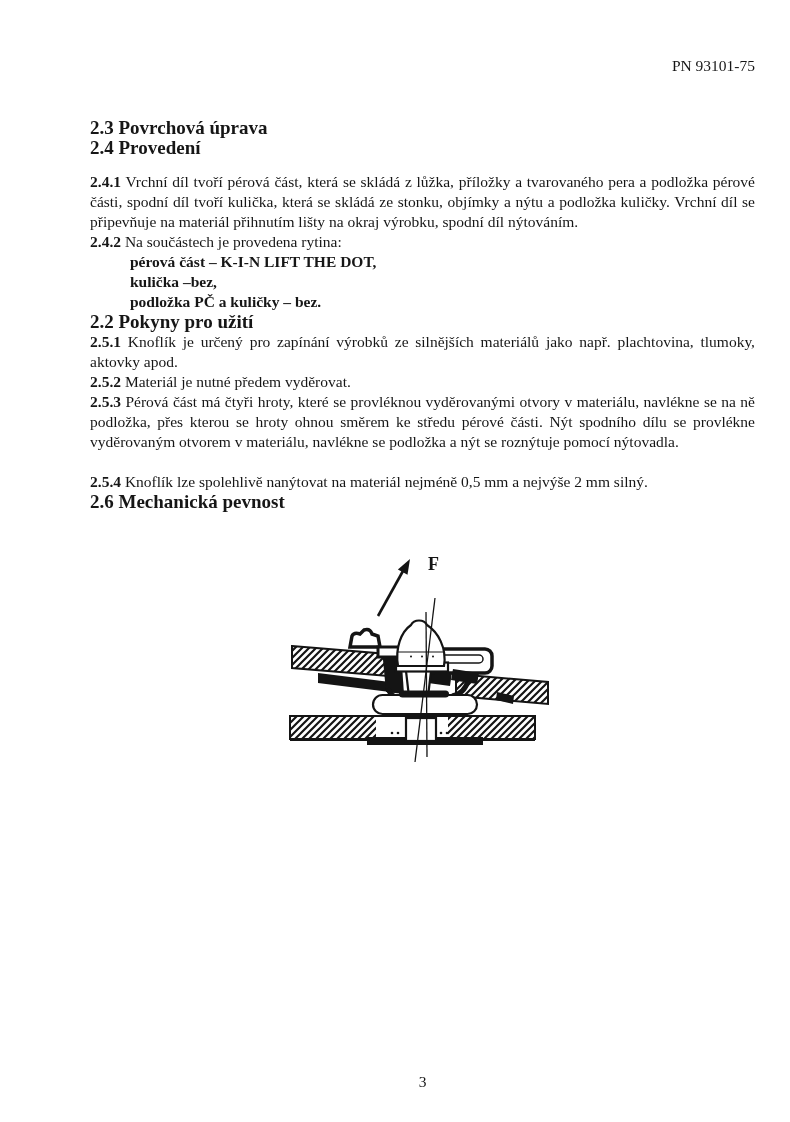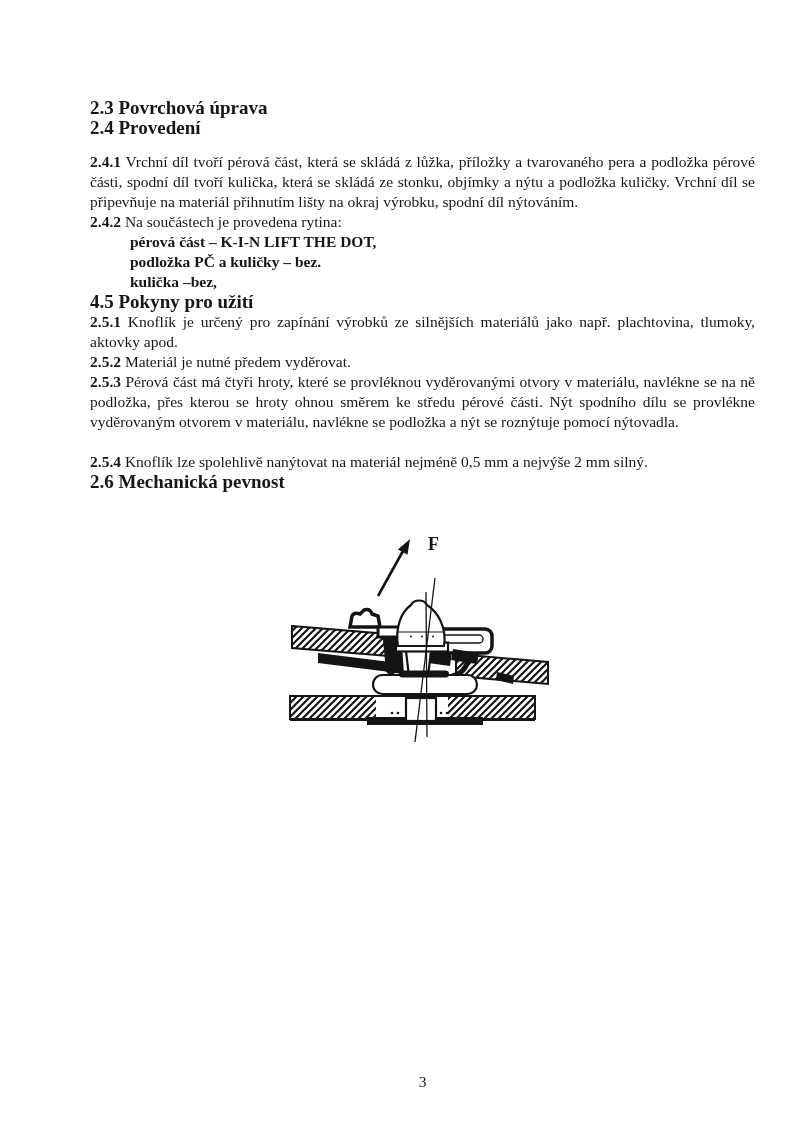--- a/index.html
+++ b/index.html
@@ -24,38 +24,41 @@
   .mt-s26h{margin-top:31px;}
   figure.fig{margin:14px 0 0 180px;padding:0;}
   .page-num{position:absolute;left:90px;right:35px;bottom:30px;text-align:center;}
   b.cl{font-weight:bold;}
 </style>
 </head>
 <body>
 
 <div class="page">
 
+  <div class="doc-header">
+    <span>PN 93101-75</span>
+  </div>
 
   <section class="mt-s23">
     <h2 class="h">2.3 Povrchová úprava</h2>
   </section>
 
   <section>
     <h2 class="h mt-s24h">2.4 Provedení</h2>
     <p class="mt-p241"><b class="cl">2.4.1</b> <span>Vrchní díl tvoří pérová část, která se skládá z lůžka, příložky a tvarovaného pera a podložka pérové části, spodní díl tvoří kulička, která se skládá ze stonku, objímky a nýtu a podložka kuličky. Vrchní díl se připevňuje na materiál přihnutím lišty na okraj výrobku, spodní díl nýtováním.</span></p>
     <p><b class="cl">2.4.2</b> <span>Na součástech je provedena rytina:</span></p>
     <div class="indent">
       <div>pérová část – K-I-N LIFT THE DOT,</div>
+      <div>kulička –bez,</div>
       <div>podložka PČ a kuličky – bez.</div>
-      <div>kulička –bez,</div>
     </div>
   </section>
 
   <section>
-    <h2 class="h mt-s25h">4.5 Pokyny pro užití</h2>
+    <h2 class="h mt-s25h">2.2 Pokyny pro užití</h2>
     <p class="mt-p17"><b class="cl">2.5.1</b> <span>Knoflík je určený pro zapínání výrobků ze silnějších materiálů jako např. plachtovina, tlumoky, aktovky apod.</span></p>
     <p class="mt-p17"><b class="cl">2.5.2</b> <span>Materiál je nutné předem vyděrovat.</span></p>
     <p class="mt-p17"><b class="cl">2.5.3</b> <span>Pérová část má čtyři hroty, které se provléknou vyděrovanými otvory v materiálu, navlékne se na ně podložka, přes kterou se hroty ohnou směrem ke středu pérové části. Nýt spodního dílu se provlékne vyděrovaným otvorem v materiálu, navlékne se podložka a nýt se roznýtuje pomocí nýtovadla.</span></p>
     <p class="mt-p254"><b class="cl">2.5.4</b> <span>Knoflík lze spolehlivě nanýtovat na materiál nejméně 0,5 mm a nejvýše 2 mm silný.</span></p>
   </section>
 
   <section>
     <h2 class="h mt-s26h">2.6 Mechanická pevnost</h2>
   </section>
 

